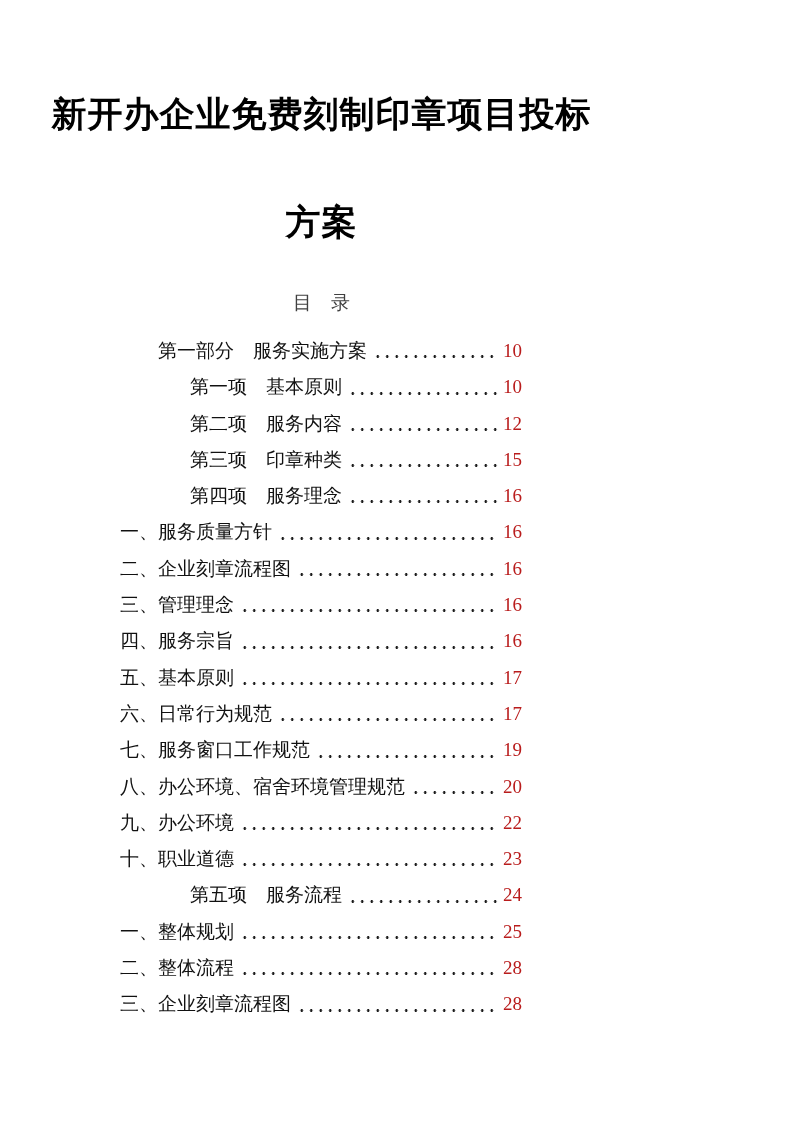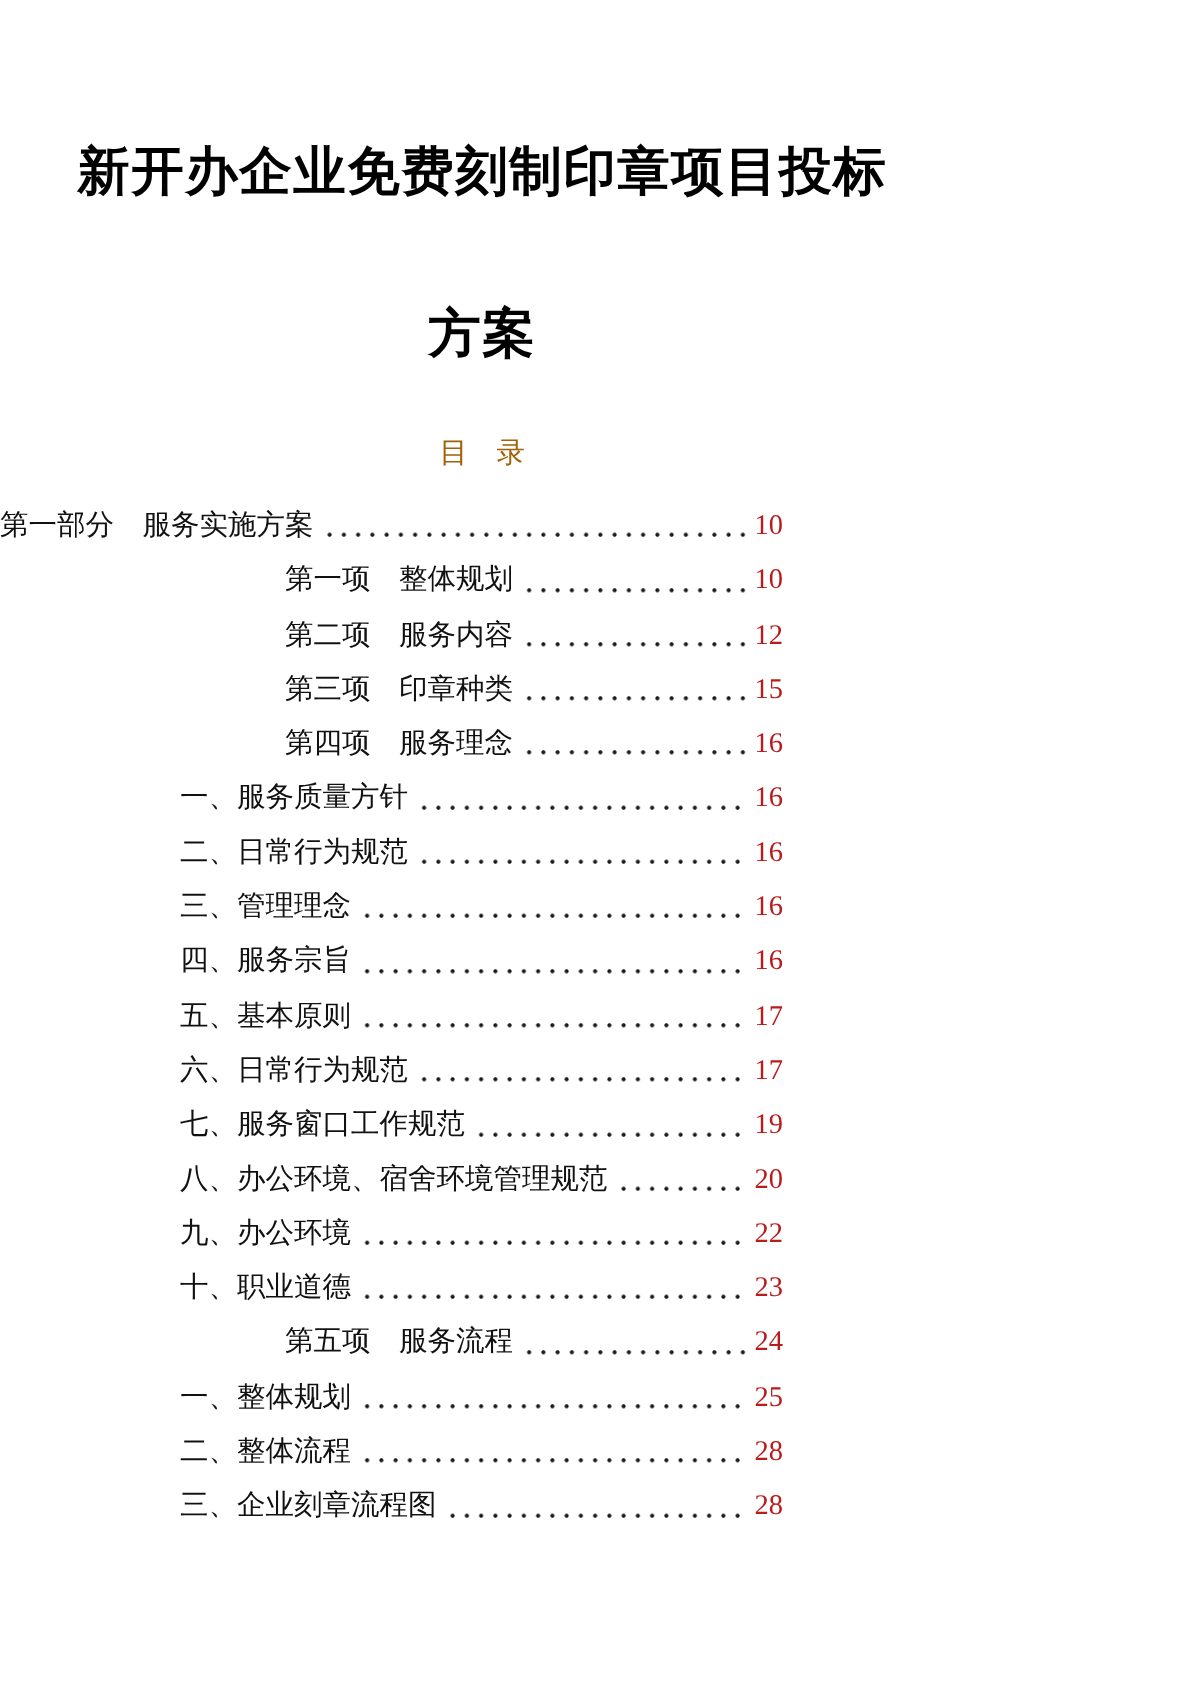--- a/index.html
+++ b/index.html
@@ -30,21 +30,21 @@
     color: #000000;
   }
   .doc-title.line1 { padding-top: 93px; }
   .doc-title.line2 { margin-top: 64px; }
   .toc-heading {
     margin: 44px 0 0 0;
     font-size: 19px;
     font-weight: normal;
     text-align: center;
     line-height: 28px;
-    color: #a16207;
+    color: #404040;
   }
   .toc-list {
     margin-top: 16px;
     padding-right: 118px; 
   }
   .toc-row {
     display: flex;
     align-items: stretch;
     height: 36.3px;
     font-size: 19px;
@@ -64,21 +64,21 @@
     background-size: 9.5px 3px;
     background-repeat: repeat-x;
     background-position: left bottom;
   }
   .toc-row .pagenum {
     line-height: 36.3px;
     min-width: 22px;
     text-align: left;
     color: #b91c1c;
   }
-  .toc-row.lv1 { }
+  .toc-row.lv1 { padding-left: 158px; }
   .toc-row.lv2 { padding-left: 190px; }
   .toc-row.lv3 { padding-left: 120px; }
 </style>
 </head>
 <body>
 
 <div class="doc-page">
 
   <h1 class="doc-title line1">新开办企业免费刻制印章项目投标</h1>
 
@@ -86,21 +86,21 @@
 
   <h2 class="toc-heading">目　录</h2>
 
   <div class="toc-list">
       <div class="toc-row lv1">
     <span class="label">第一部分　服务实施方案</span>
     <span class="dots"></span>
     <span class="pagenum">10</span>
   </div>
       <div class="toc-row lv2">
-    <span class="label">第一项　整体规划</span>
+    <span class="label">第一项　基本原则</span>
     <span class="dots"></span>
     <span class="pagenum">10</span>
   </div>
       <div class="toc-row lv2">
     <span class="label">第二项　服务内容</span>
     <span class="dots"></span>
     <span class="pagenum">12</span>
   </div>
       <div class="toc-row lv2">
     <span class="label">第三项　印章种类</span>
@@ -111,21 +111,21 @@
     <span class="label">第四项　服务理念</span>
     <span class="dots"></span>
     <span class="pagenum">16</span>
   </div>
       <div class="toc-row lv3">
     <span class="label">一、服务质量方针</span>
     <span class="dots"></span>
     <span class="pagenum">16</span>
   </div>
       <div class="toc-row lv3">
-    <span class="label">二、日常行为规范</span>
+    <span class="label">二、企业刻章流程图</span>
     <span class="dots"></span>
     <span class="pagenum">16</span>
   </div>
       <div class="toc-row lv3">
     <span class="label">三、管理理念</span>
     <span class="dots"></span>
     <span class="pagenum">16</span>
   </div>
       <div class="toc-row lv3">
     <span class="label">四、服务宗旨</span>

